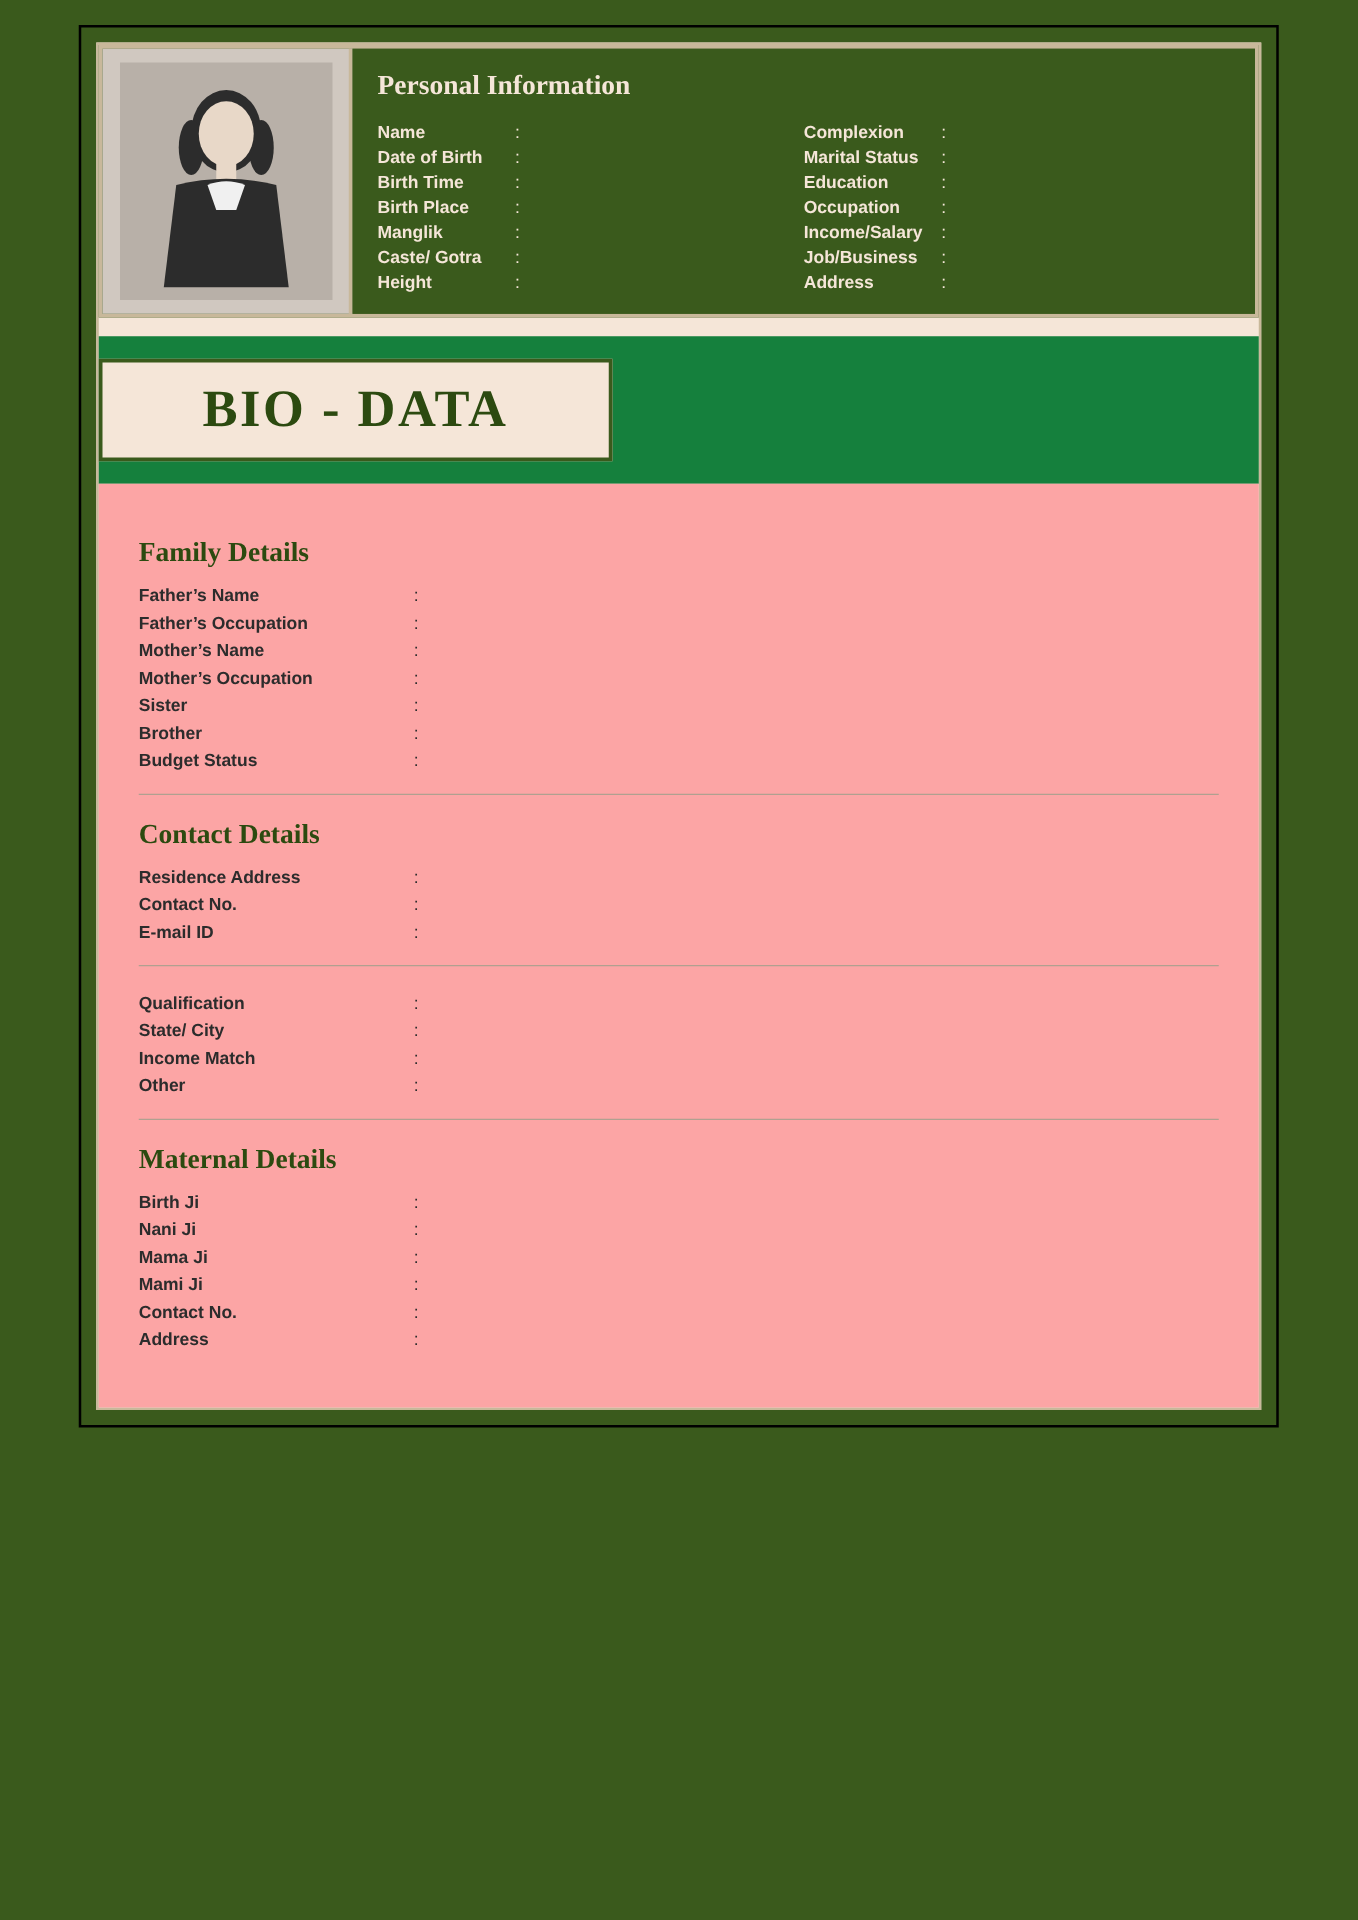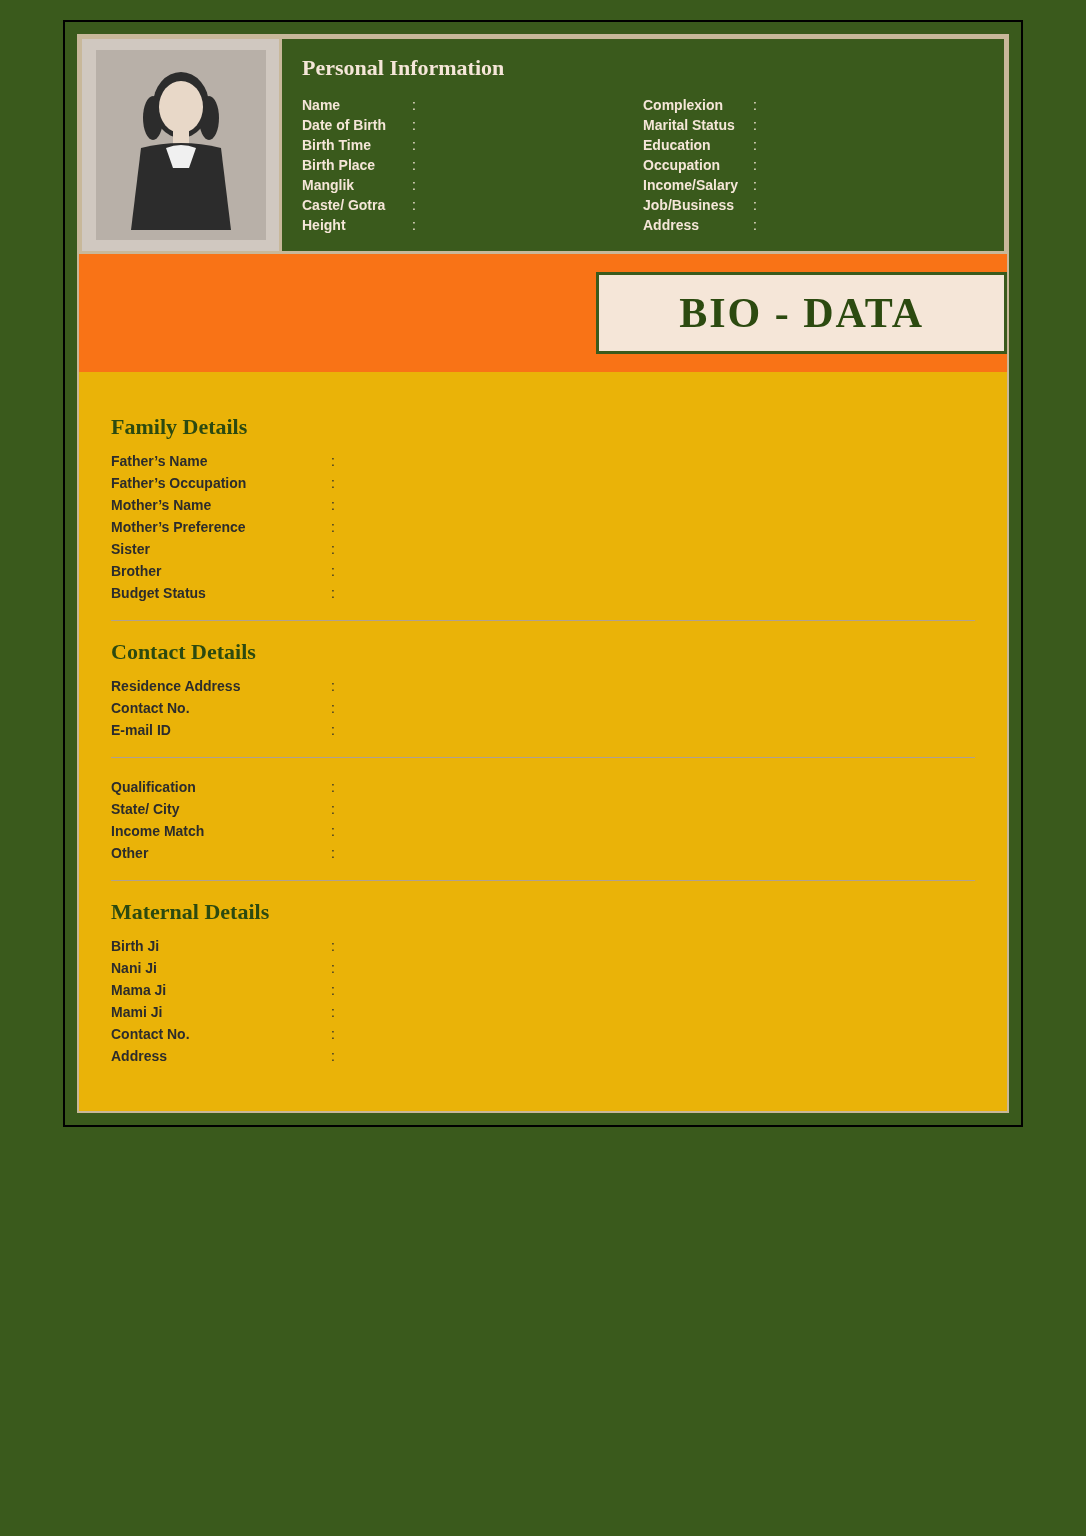--- a/index.html
+++ b/index.html
@@ -83,42 +83,43 @@
       min-width: 110px;
       color: #f5e6d8;
     }
     .info-colon {
       margin-right: 8px;
       color: #f5e6d8;
     }
 
     
     .bio-banner {
-      background: #f97316;
+      background: #15803d;
       padding: 18px 0;
       display: flex;
-      justify-content: flex-end;
+      justify-content: flex-start;
       align-items: center;
+      margin-top: 15px;
     }
     .bio-banner-inner {
       background: #f5e6d8;
       border: 3px solid #3a5a1c;
       padding: 14px 80px;
     }
     .bio-title {
       font-size: 42px;
       font-weight: bold;
       color: #2c4a10;
       font-family: Georgia, serif;
       letter-spacing: 2px;
     }
 
     
     .main-content {
-      background: #eab308;
+      background: #fca5a5;
       padding: 24px 32px 32px 32px;
     }
 
     
     .section-heading {
       font-size: 22px;
       font-weight: bold;
       color: #2c4a10;
       font-family: Georgia, serif;
       margin-bottom: 10px;
@@ -262,21 +263,21 @@
         </div>
         <div class="detail-row">
           <span class="detail-label">Father’s Occupation</span>
           <span class="detail-colon">:</span>
         </div>
         <div class="detail-row">
           <span class="detail-label">Mother’s Name</span>
           <span class="detail-colon">:</span>
         </div>
         <div class="detail-row">
-          <span class="detail-label">Mother’s Preference</span>
+          <span class="detail-label">Mother’s Occupation</span>
           <span class="detail-colon">:</span>
         </div>
         <div class="detail-row">
           <span class="detail-label">Sister</span>
           <span class="detail-colon">:</span>
         </div>
         <div class="detail-row">
           <span class="detail-label">Brother</span>
           <span class="detail-colon">:</span>
         </div>

